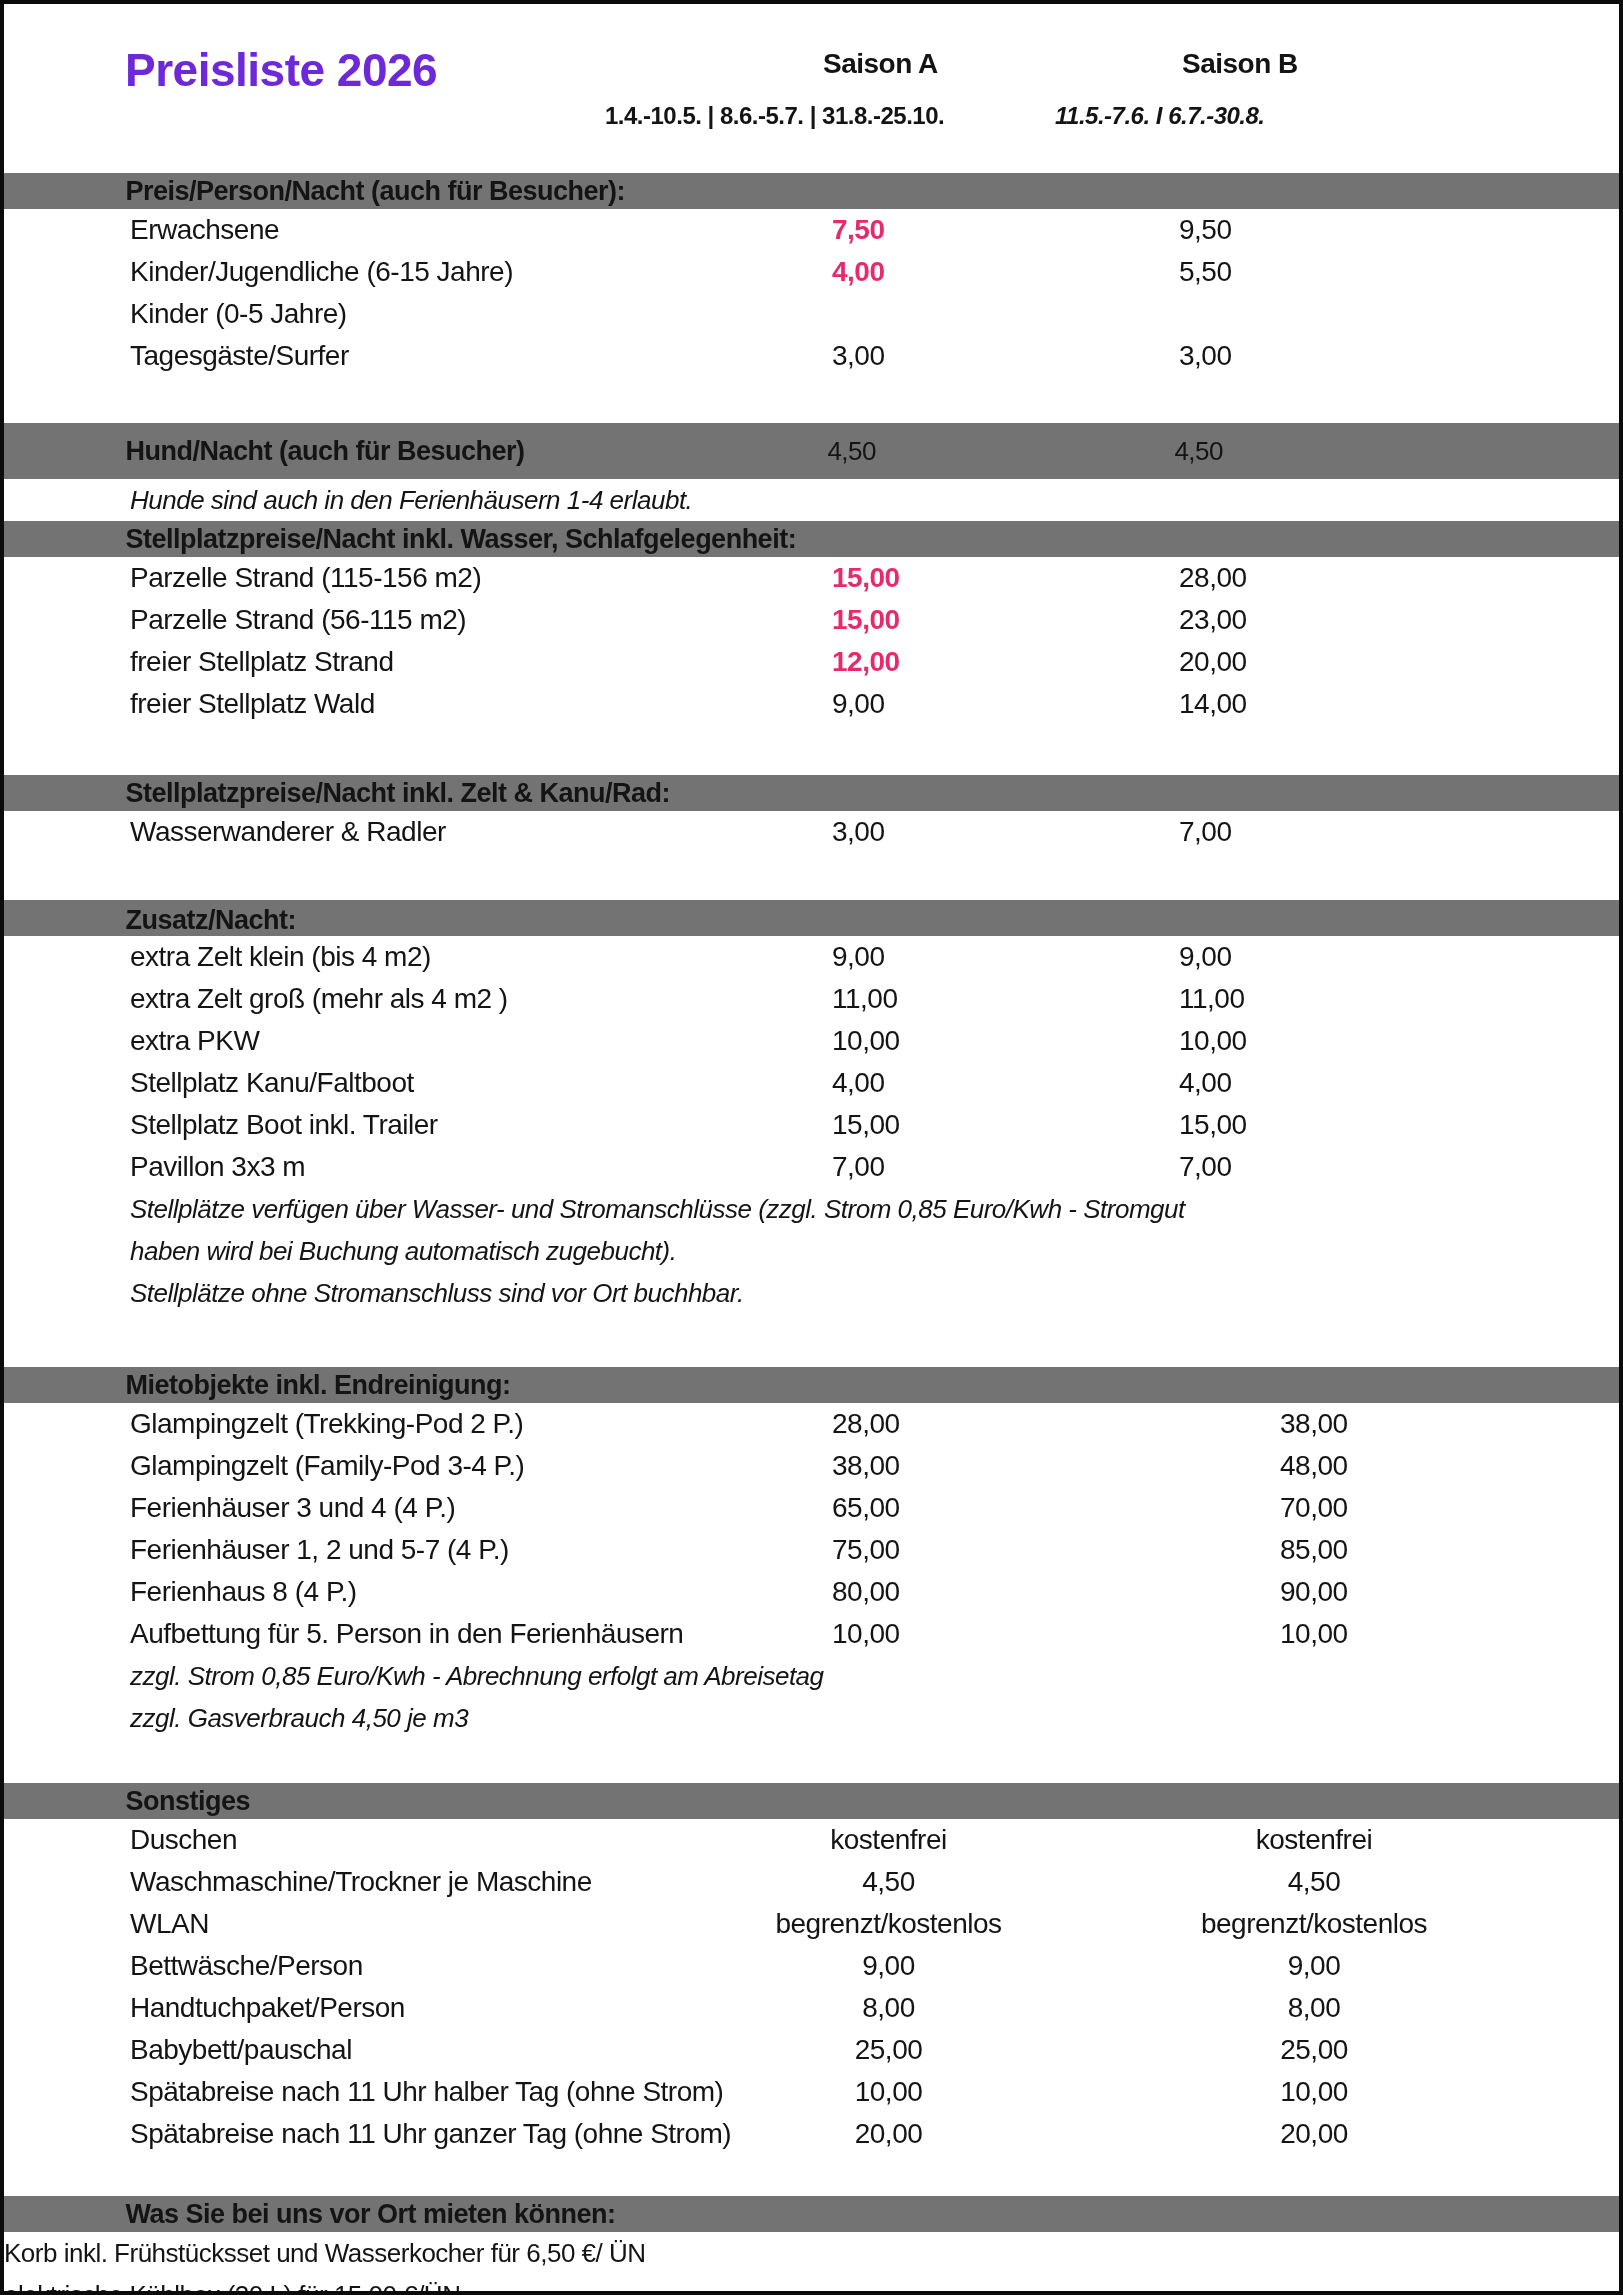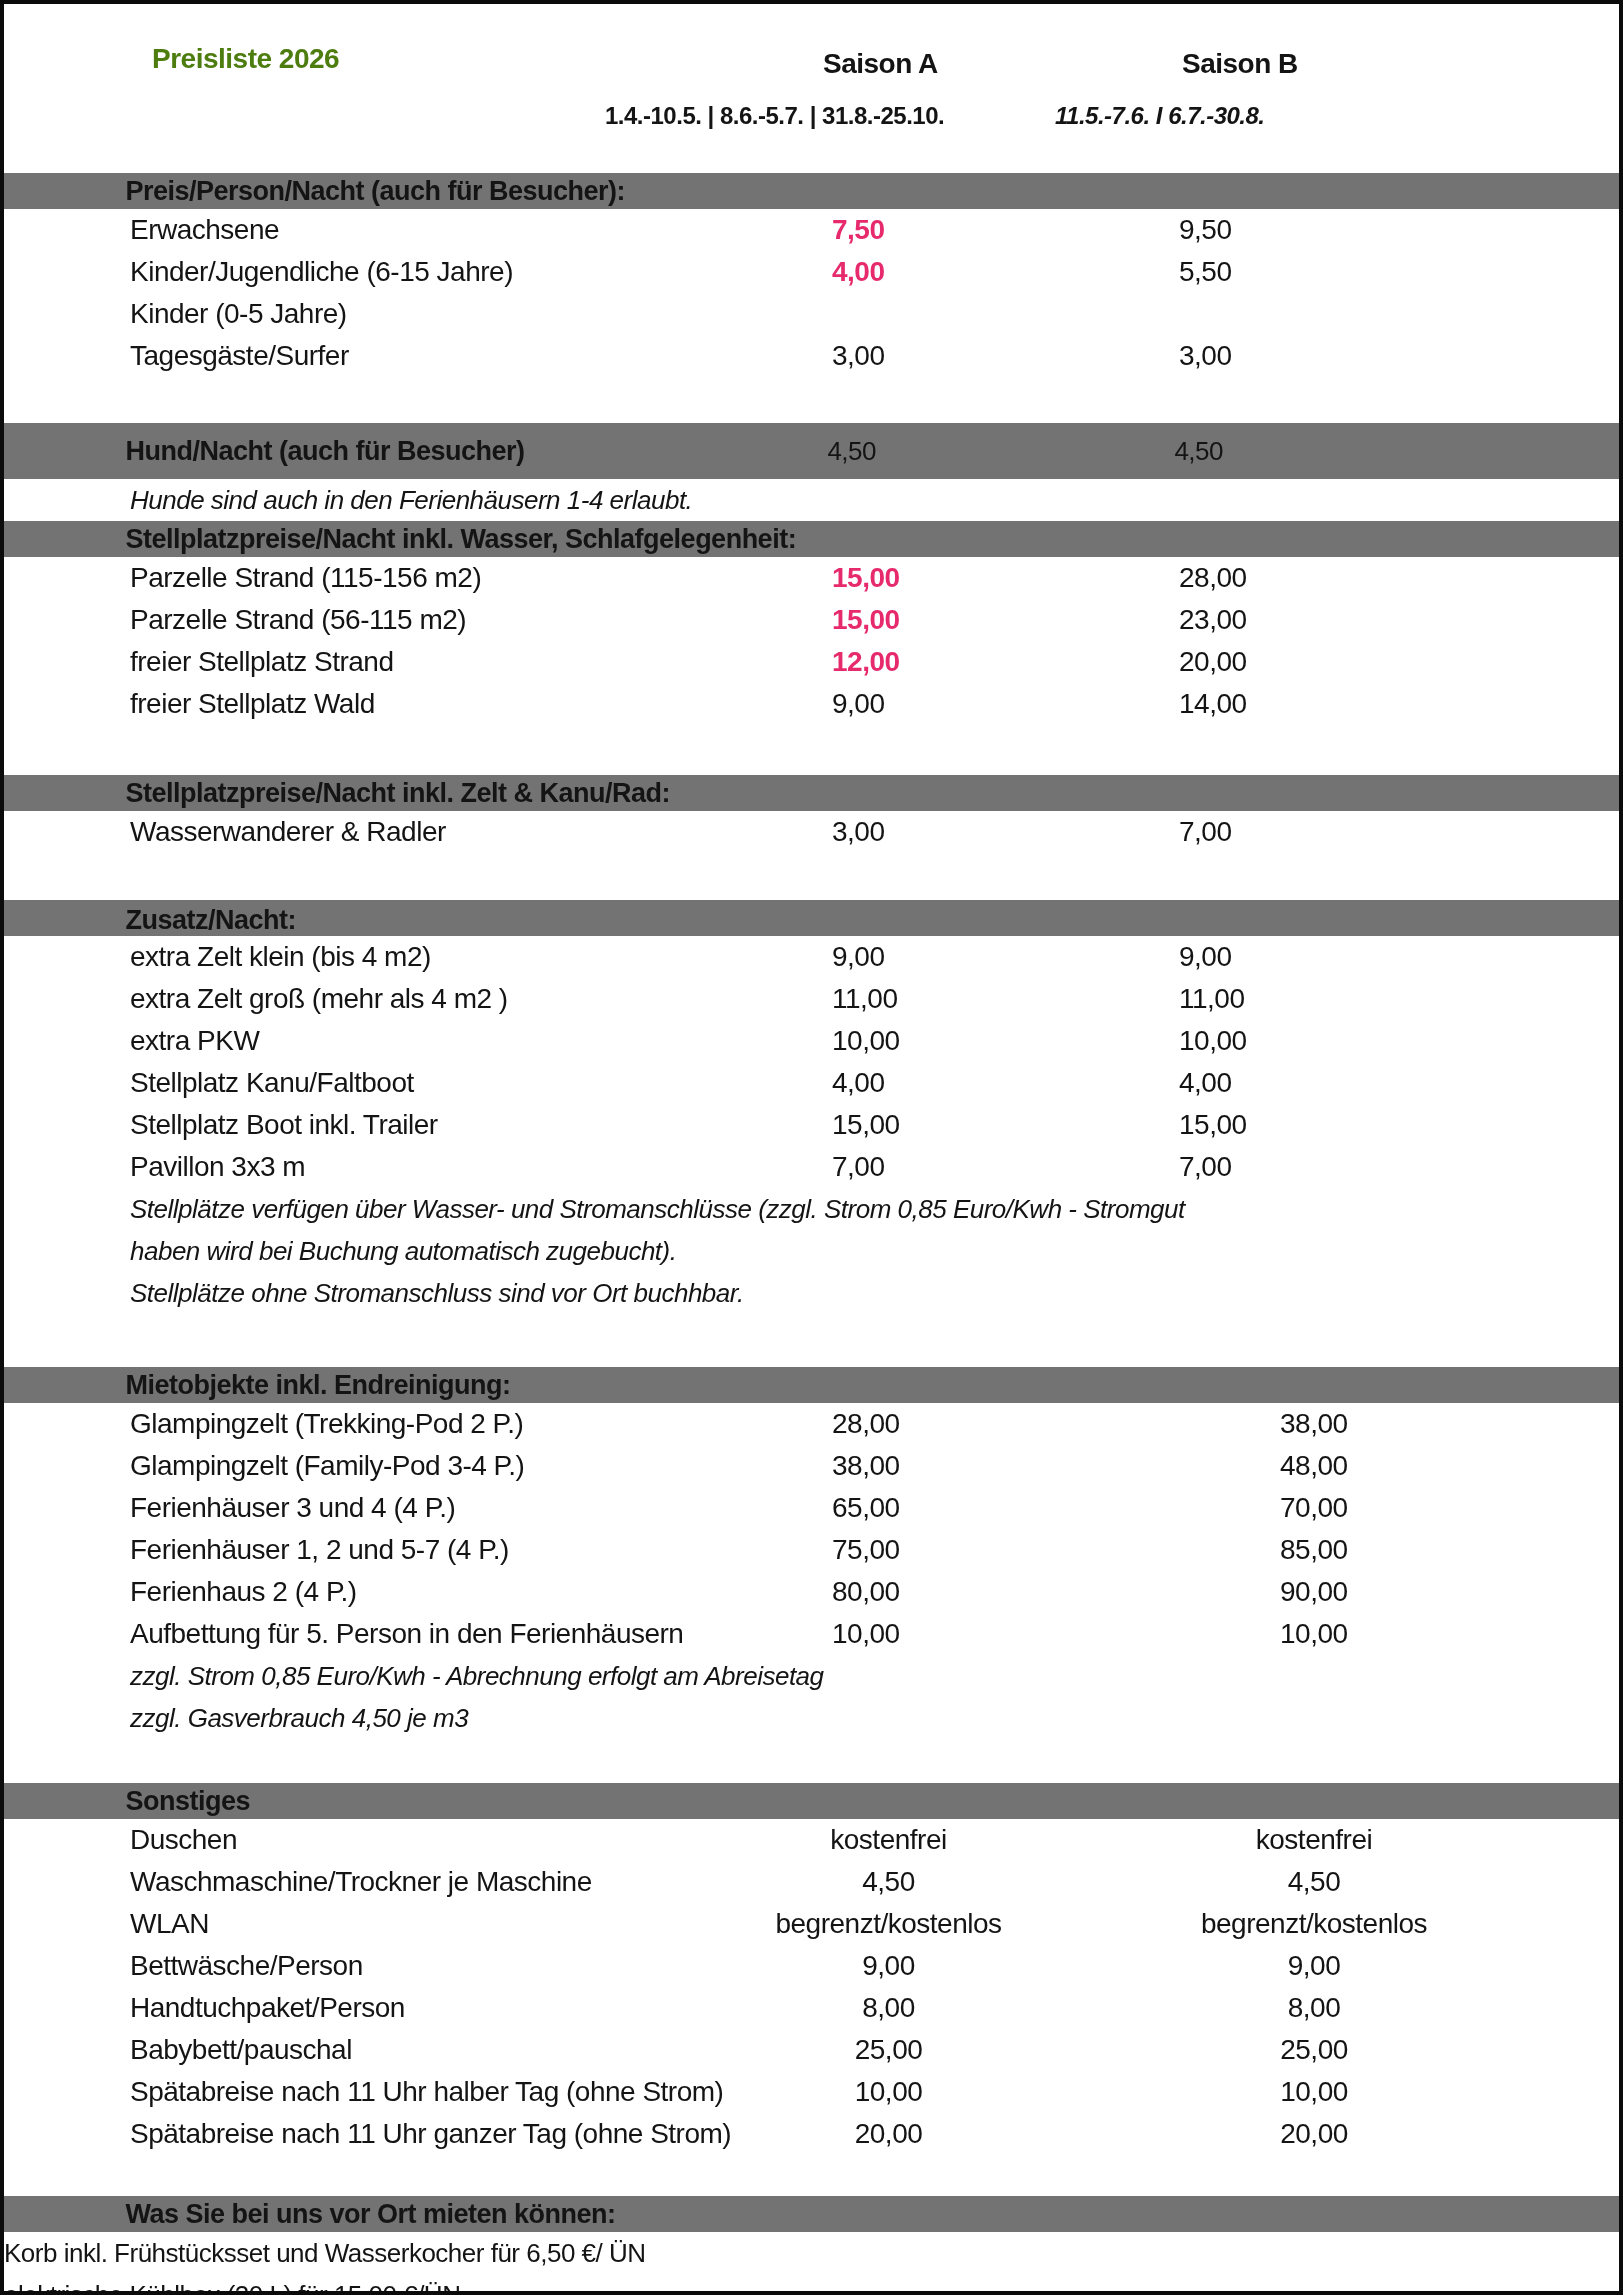--- a/index.html
+++ b/index.html
@@ -9,21 +9,21 @@
     box-sizing:border-box;
     border:4.6px solid #0b0b0b;
     background:#ffffff;
     overflow:hidden;
     font-family:"Liberation Sans","DejaVu Sans",sans-serif;
     color:#141414;
     letter-spacing:-0.5px;
   }
   
   .head{position:relative;height:169px;}
-  .doc-title{position:absolute;left:121px;top:39px;font-size:28px;font-weight:bold;color:#4d7c0f;white-space:nowrap;margin-left:27px;}
+  .doc-title{position:absolute;left:121px;top:39px;font-size:46px;font-weight:bold;color:#6d28d9;white-space:nowrap;}
   .season-title{position:absolute;top:44px;font-size:28px;font-weight:bold;white-space:nowrap;}
   .season-title.a{left:819px;}
   .season-title.b{left:1178px;}
   .season-dates{position:absolute;top:98px;font-size:24px;font-weight:bold;white-space:nowrap;}
   .season-dates.a{left:601px;}
   .season-dates.b{left:1051px;font-style:italic;}
   
   .band{
     position:relative;height:36px;background:#737373;
     display:flex;align-items:center;
@@ -194,21 +194,21 @@
       <span class="lbl">Ferienhäuser 3 und 4 (4 P.)</span>
       <span class="va">65,00</span>
       <span class="vb wide">70,00</span>
     </div>
     <div class="row">
       <span class="lbl">Ferienhäuser 1, 2 und 5-7 (4 P.)</span>
       <span class="va">75,00</span>
       <span class="vb wide">85,00</span>
     </div>
     <div class="row">
-      <span class="lbl">Ferienhaus 2 (4 P.)</span>
+      <span class="lbl">Ferienhaus 8 (4 P.)</span>
       <span class="va">80,00</span>
       <span class="vb wide">90,00</span>
     </div>
     <div class="row">
       <span class="lbl">Aufbettung für 5. Person in den Ferienhäusern</span>
       <span class="va">10,00</span>
       <span class="vb wide">10,00</span>
     </div>
   </div>
   <div class="note">zzgl. Strom 0,85 Euro/Kwh - Abrechnung erfolgt am Abreisetag</div>

